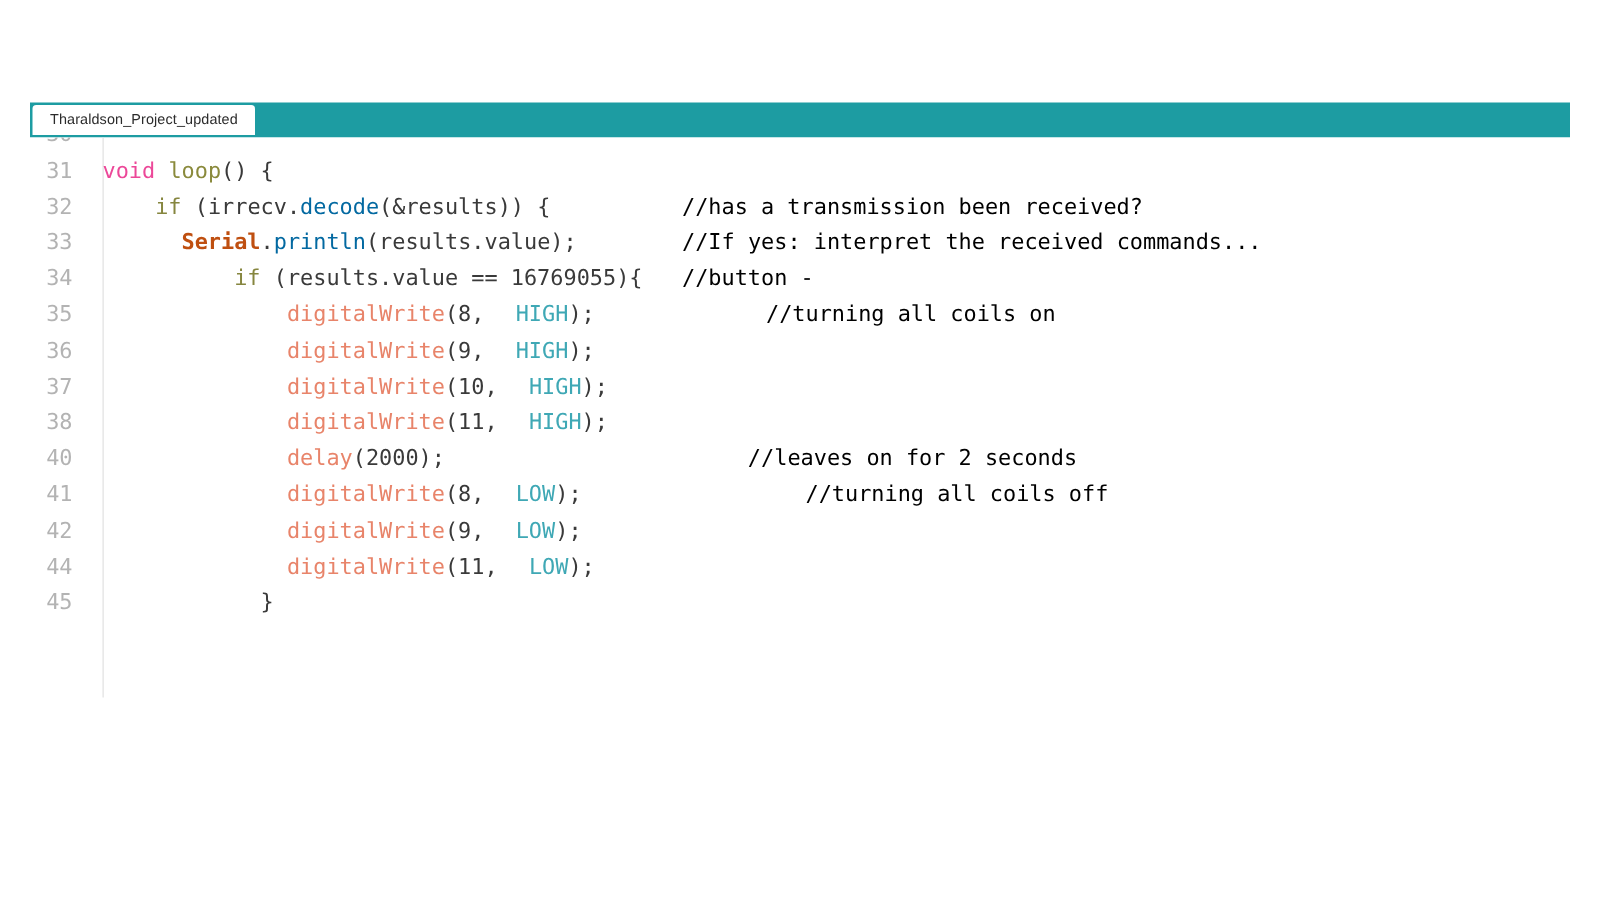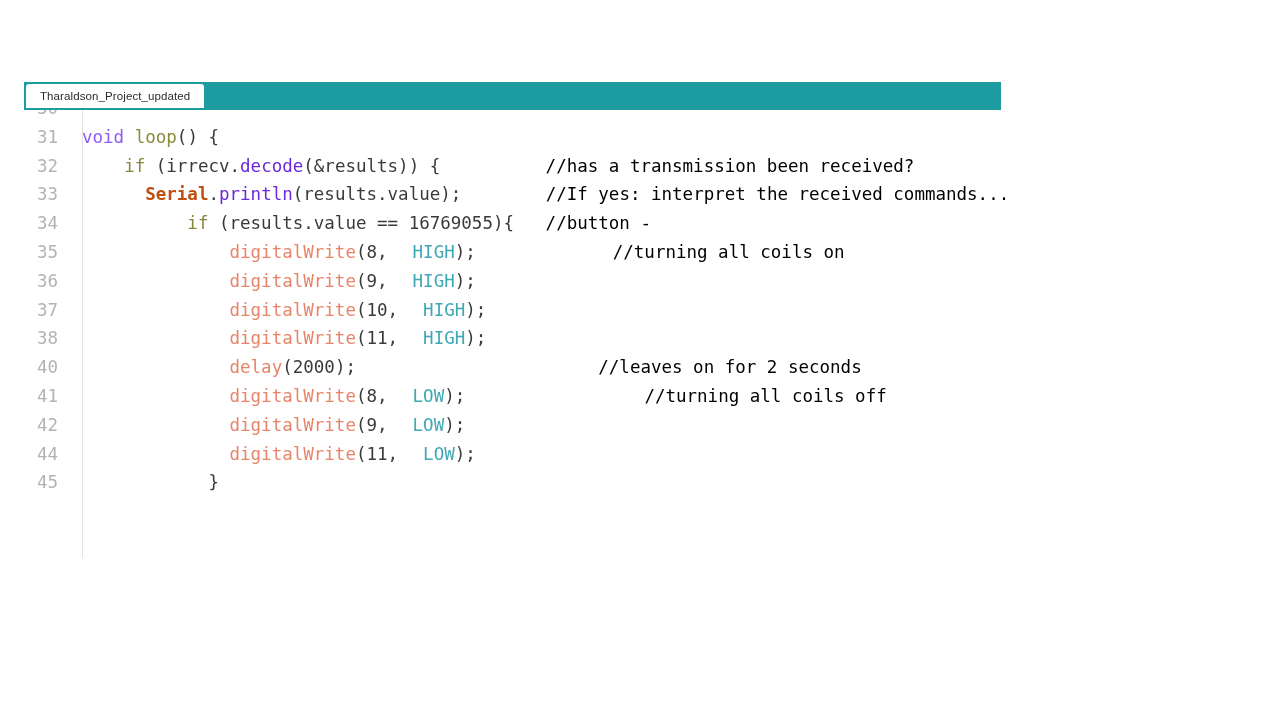--- a/index.html
+++ b/index.html
@@ -28,21 +28,21 @@
     top: 82px;
     width: 1232px;
     height: 490px;
   }
 
   
   #tab-bar {
     position: absolute;
     left: 0;
     top: 0;
-    width: 977px;
+    width: 1232px;
     height: 28px;
     background: #1d9ca2;
   }
 
   #tab-active {
     position: absolute;
     left: 2px;
     top: 2px;
     height: 24px;
     background: #ffffff;
@@ -117,24 +117,24 @@
   }
 
   .code-text {
     flex: 1;
     white-space: pre;
     color: #3b3b3b;
   }
 
   
   .tok-plain    { color: #3a3a3a; }
-  .tok-type     { color: #8b5cf6; text-align: right; }            
+  .tok-type     { color: #ec4899; text-align: right; }            
   .tok-func     { color: #8a8a3c; }            
   .tok-kw       { color: #86863f; }            
-  .tok-method   { color: #6d28d9; }            
+  .tok-method   { color: #0369a1; }            
   .tok-builtin  { color: #e8846a; }            
   .tok-obj      { color: #bf4f10; font-weight: bold; }  
   .tok-const    { color: #3fa8b5; padding-left: 25px; }            
   .tok-comment  { color: #000000; }
   .tok-num      { color: #3a3a3a; }
 </style>
 </head>
 <body>
 
 <div id="screen">

